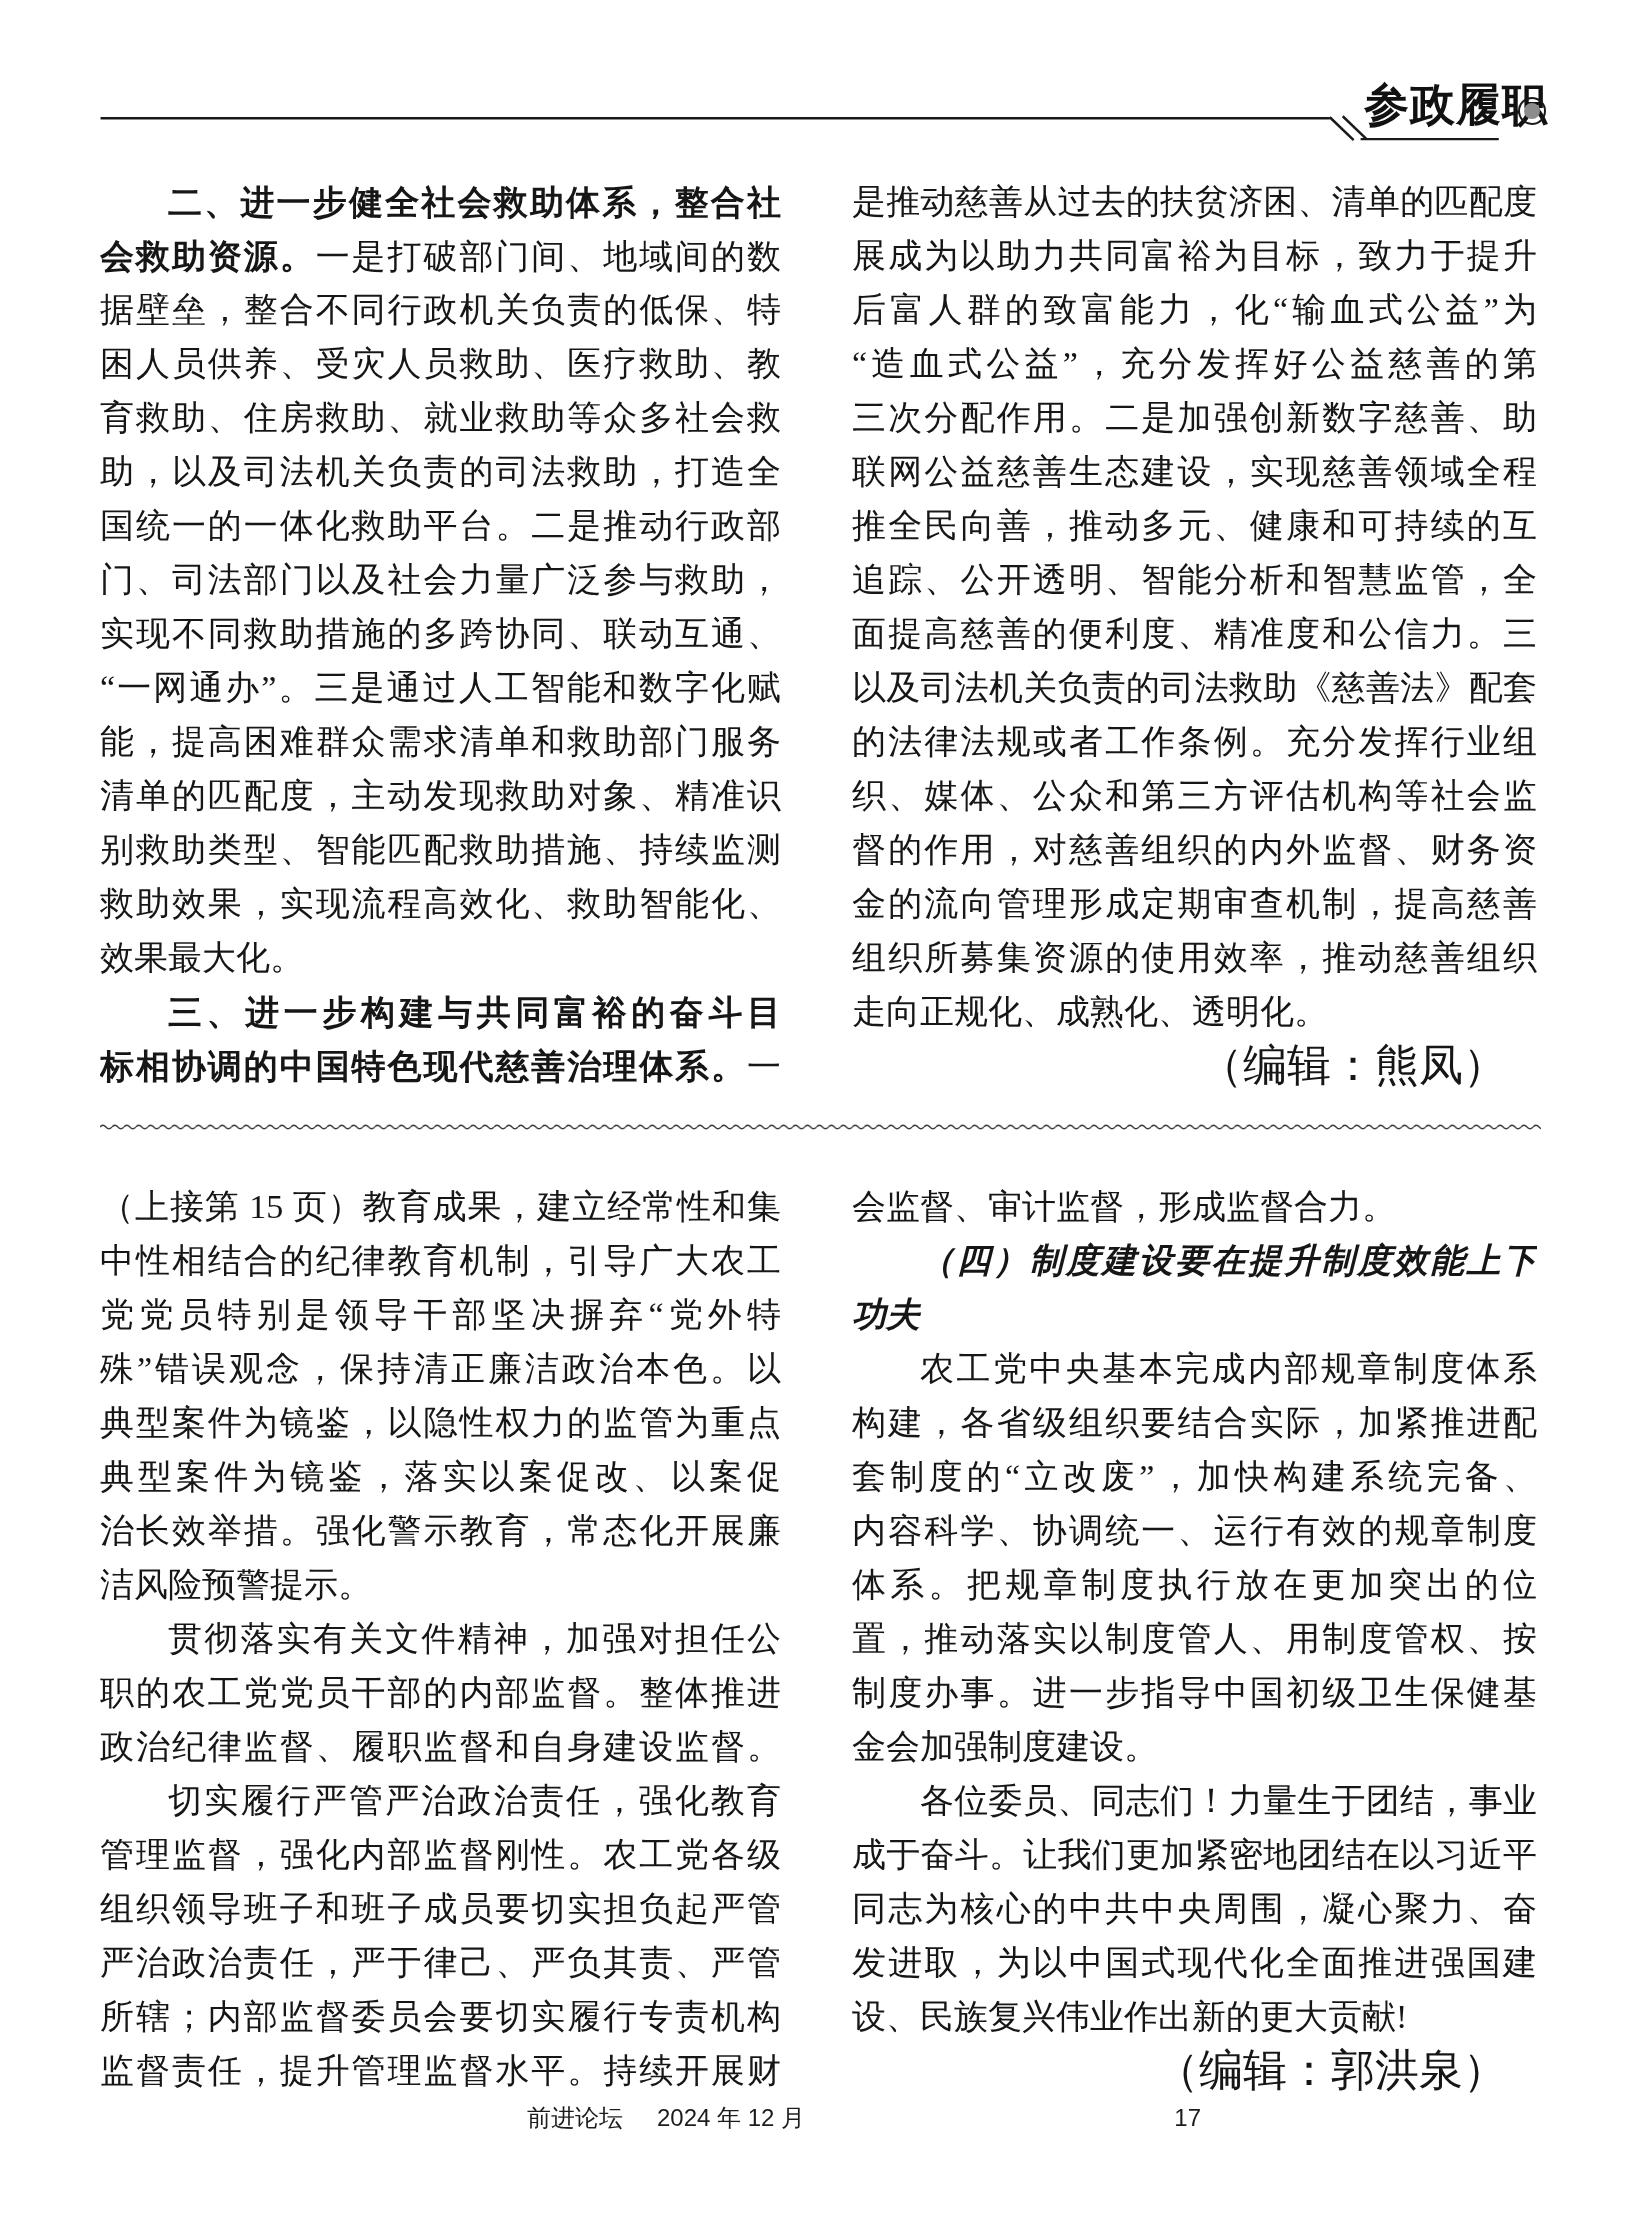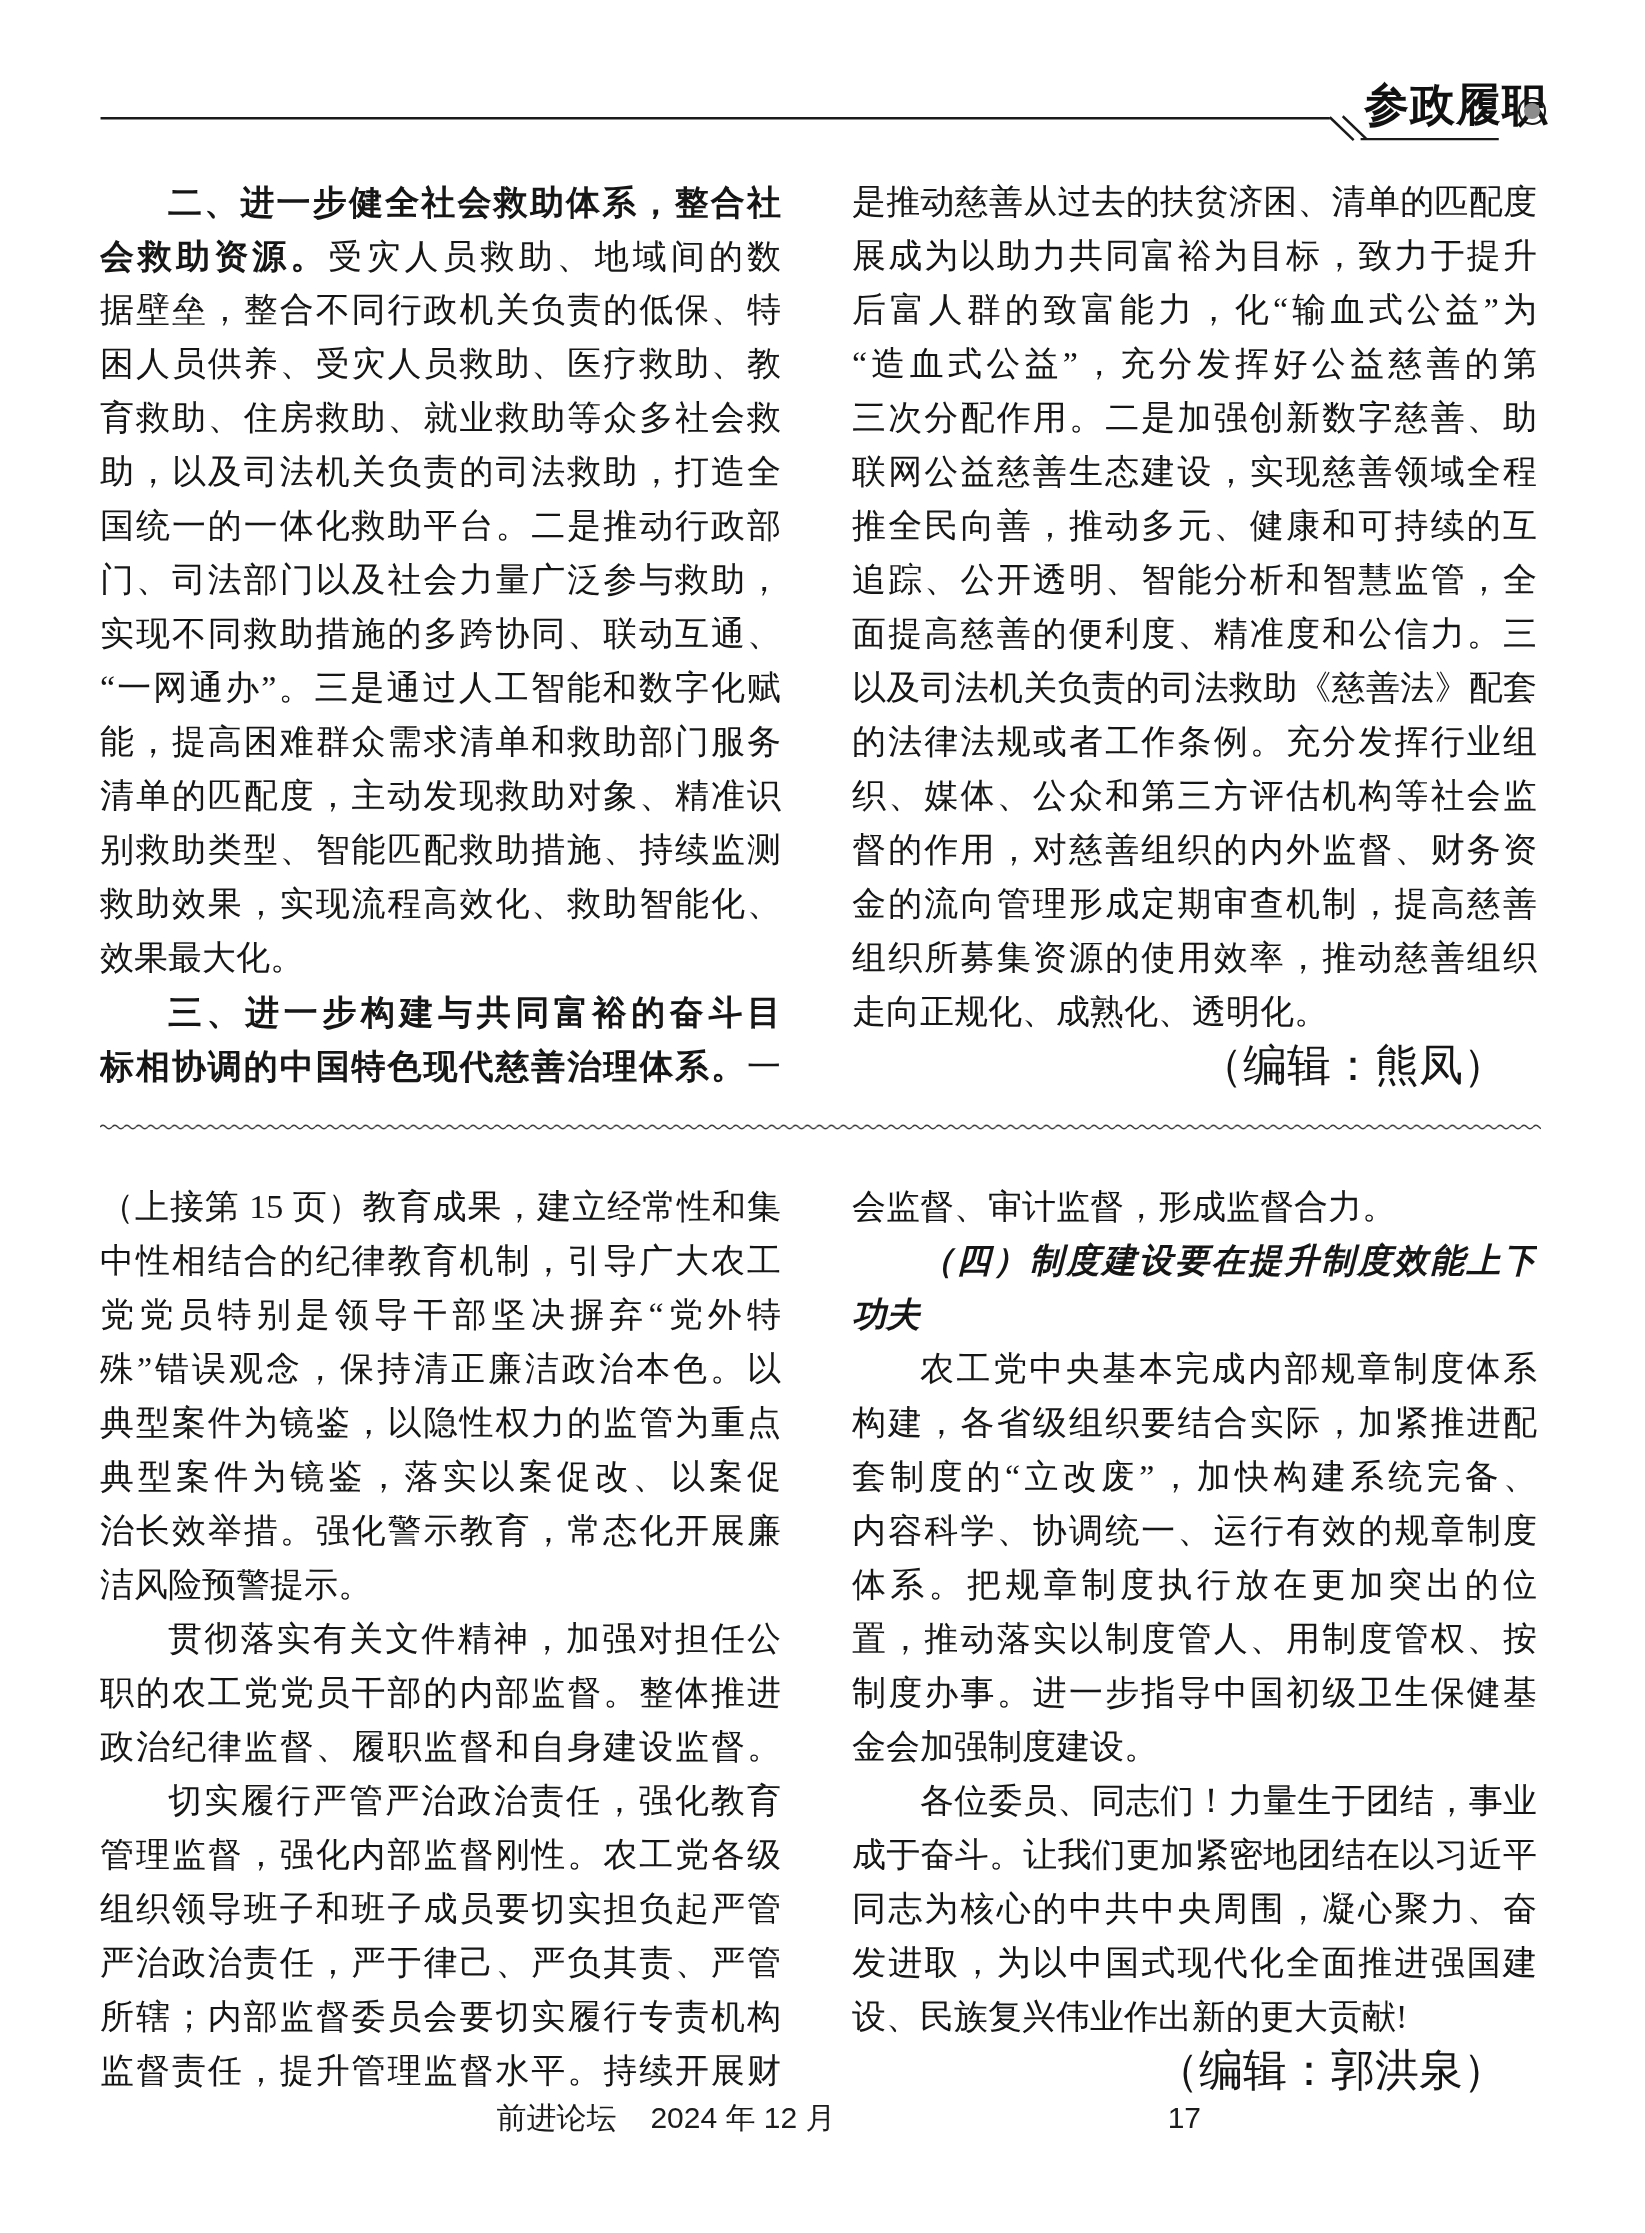--- a/index.html
+++ b/index.html
@@ -41,21 +41,21 @@
   .seg-n{}
   .seg-b{font-family:"Liberation Sans","DejaVu Sans",sans-serif;font-weight:700;}
   .seg-bi{font-weight:700;font-style:italic;}
   .seg-ed{font-size:44px;}
   
   .divider-wave{position:absolute;top:1122px;left:100px;}
   
   .footer{
     position:absolute;top:2101px;left:0;width:1332px;height:40px;
     font-family:"Liberation Sans","DejaVu Sans",sans-serif;
-    font-size:30px;line-height:34px;color:#1c1c1c;
+    font-size:24px;line-height:34px;color:#1c1c1c;
   }
   .footer-center{position:absolute;left:0;width:100%;text-align:center;}
   .footer-journal{margin-right:34px;}
   .footer-pagenum{position:absolute;right:131px;top:0;}
 </style>
 </head>
 <body>
 
 <div class="page">
 
@@ -67,21 +67,21 @@
   </svg>
 
   <div class="section-label">参政履职</div>
 
   <div class="badge">
     <div class="badge-dot"></div>
   </div>
 
   <div class="col col-top-left">
       <div class="line al-j" style="text-indent: 2em;"><span class="seg-b">二、进一步健全社会救助体系，整合社</span></div>
-      <div class="line al-j"><span class="seg-b">会救助资源。</span><span class="seg-n">受灾人员救助、地域间的数</span></div>
+      <div class="line al-j"><span class="seg-b">会救助资源。</span><span class="seg-n">一是打破部门间、地域间的数</span></div>
       <div class="line al-j"><span class="seg-n">据壁垒，整合不同行政机关负责的低保、特</span></div>
       <div class="line al-j"><span class="seg-n">困人员供养、受灾人员救助、医疗救助、教</span></div>
       <div class="line al-j"><span class="seg-n">育救助、住房救助、就业救助等众多社会救</span></div>
       <div class="line al-j"><span class="seg-n">助，以及司法机关负责的司法救助，打造全</span></div>
       <div class="line al-j"><span class="seg-n">国统一的一体化救助平台。二是推动行政部</span></div>
       <div class="line al-j"><span class="seg-n">门、司法部门以及社会力量广泛参与救助，</span></div>
       <div class="line al-j"><span class="seg-n">实现不同救助措施的多跨协同、联动互通、</span></div>
       <div class="line al-j"><span class="seg-n">“一网通办”。三是通过人工智能和数字化赋</span></div>
       <div class="line al-j"><span class="seg-n">能，提高困难群众需求清单和救助部门服务</span></div>
       <div class="line al-j"><span class="seg-n">清单的匹配度，主动发现救助对象、精准识</span></div>

